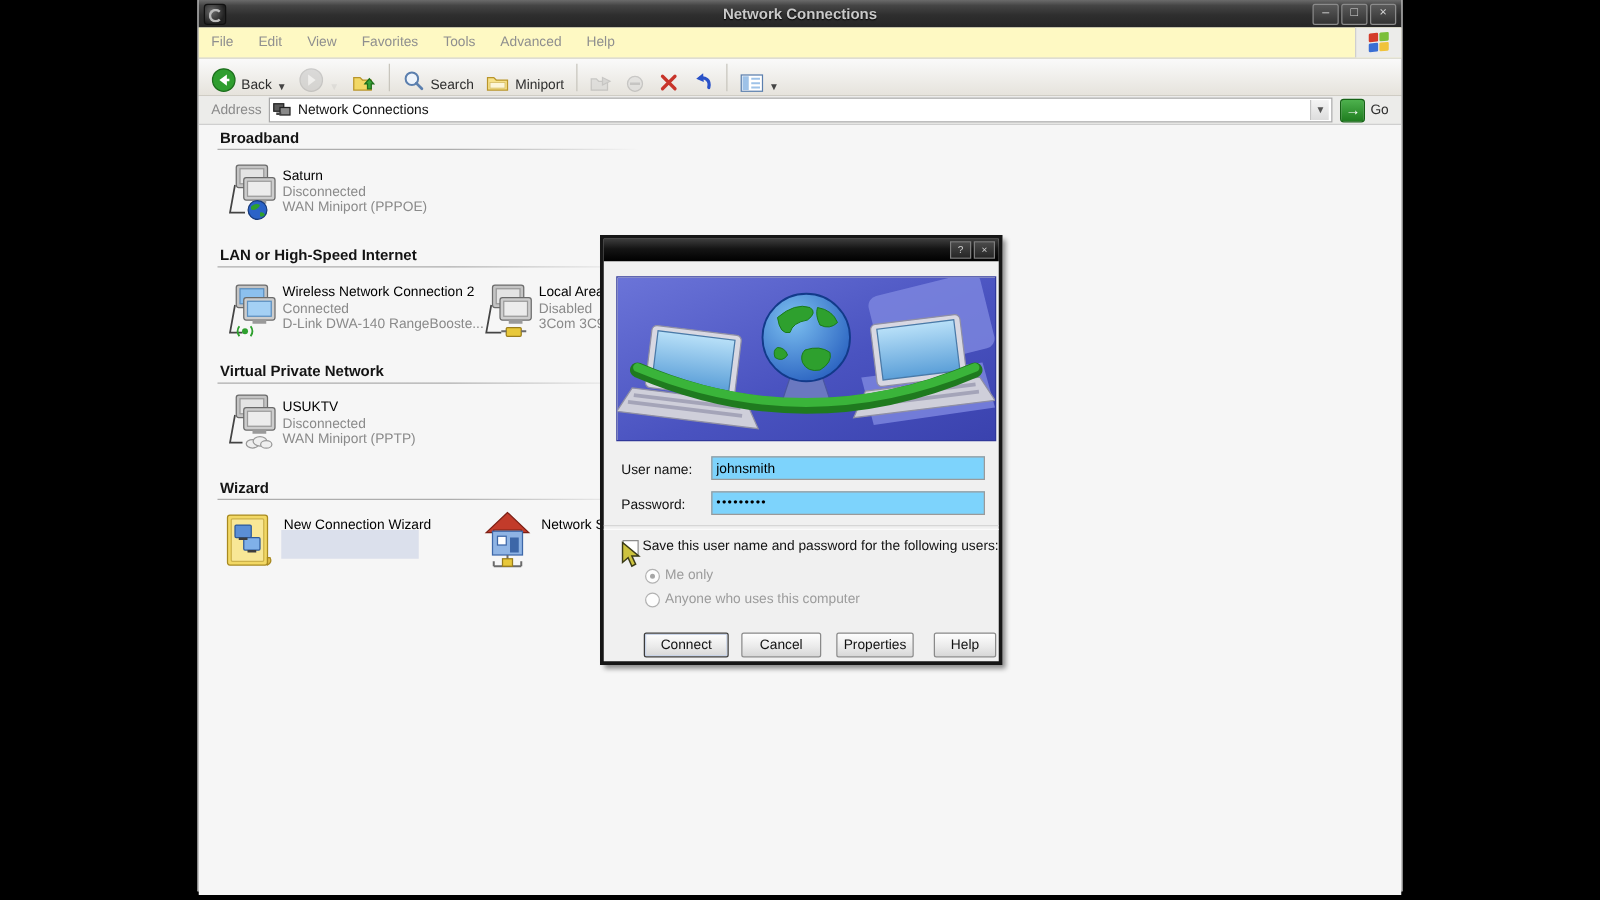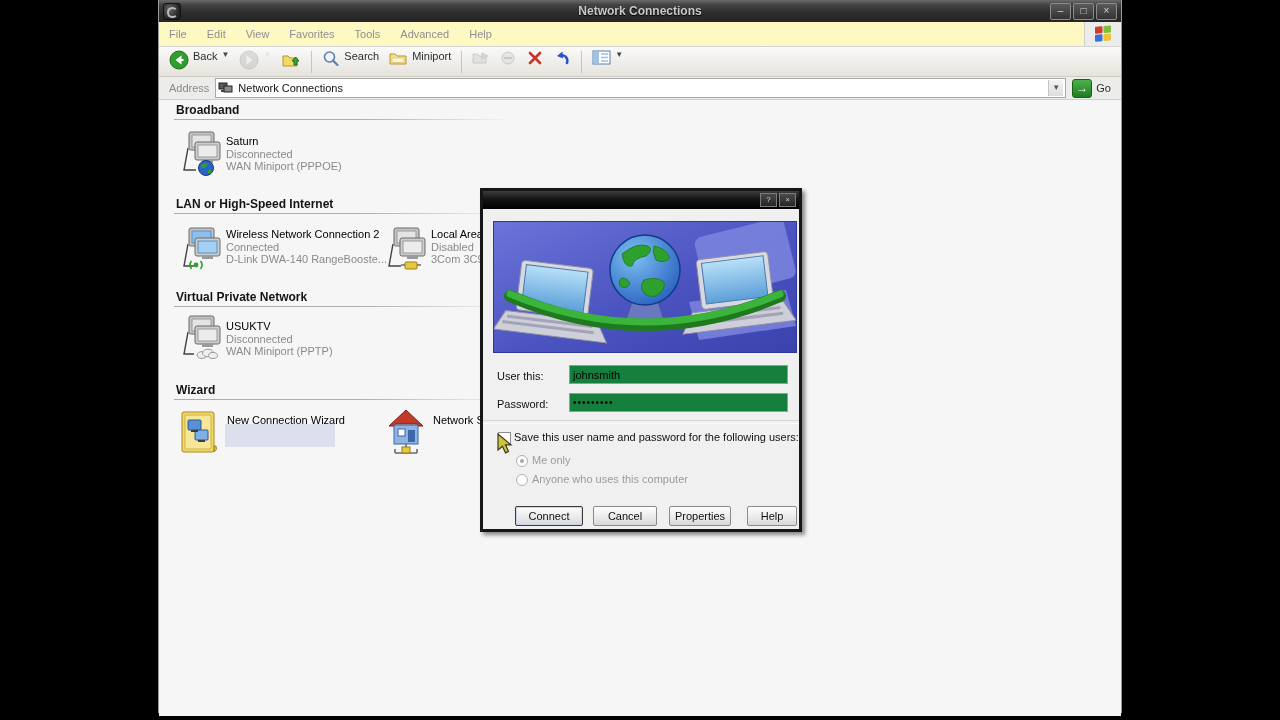--- a/index.html
+++ b/index.html
@@ -21,21 +21,21 @@
   .winbtn{width:19px;height:15px;background:linear-gradient(#5a5a5a,#333);border:1px solid #8c8c8c;
     color:#d6d6d6;font-size:10px;line-height:13px;text-align:center;border-radius:2px;}
 
   .menubar{height:24px;background:#fef9c3;border-bottom:1px solid #d4d4d4;display:flex;align-items:center;position:relative;}
   .menu-item{font-size:11px;color:#8f8f8f;padding:0 10px;}
   .logo-pane{position:absolute;right:0;top:0;width:36px;height:24px;border-left:1px solid #cfcfcf;
     display:flex;align-items:center;justify-content:center;background:#ececea;}
 
   .toolbar{height:29px;background:linear-gradient(#fafafa,#e6e3dc);border-bottom:1px solid #cfccc4;
     display:flex;align-items:center;padding-left:6px;gap:2px;}
-  .tbtn{display:flex;align-items:flex-start;gap:4px;height:24px;padding:0 4px;font-size:11px;color:#2e2e2e;border-radius:3px;}
+  .tbtn{display:flex;align-items:flex-end;gap:4px;height:24px;padding:0 4px;font-size:11px;color:#2e2e2e;border-radius:3px;}
   .tsep{width:1px;height:22px;background:#c8c5bd;margin:0 4px;}
   .caret{font-size:8px;color:#444;}
   .caret.dim{color:#aaa;}
   .dim{opacity:.45;}
 
   .addressbar{height:22px;background:#ececea;border-bottom:1px solid #cfcfcf;display:flex;align-items:center;padding:0 4px;}
   .addr-label{font-size:11px;color:#8a8a8a;padding:0 6px;}
   .addr-field{flex:1;height:18px;background:#fff;border:1px solid #a8a8a8;display:flex;align-items:center;padding:0 2px;}
   .addr-text{font-size:11px;color:#111;margin-left:4px;flex:1;}
   .addr-drop{width:14px;height:16px;background:linear-gradient(#f4f4f4,#ddd);border-left:1px solid #c4c4c4;
@@ -59,21 +59,21 @@
   
   .dialog{position:absolute;left:480px;top:188px;width:322px;height:344px;background:#f0f0f0;
     border:3px solid #161616;box-sizing:border-box;z-index:10;box-shadow:3px 3px 4px rgba(0,0,0,.45);}
   .dlg-title{height:18px;background:linear-gradient(180deg,#3d3d3d,#141414 45%,#000);display:flex;align-items:center;position:relative;}
   .dlg-title-text{position:absolute;left:0;right:0;text-align:center;font-size:11px;font-weight:bold;color:#e6e6e6;}
   .dlg-btns{margin-left:auto;display:flex;gap:2px;margin-right:3px;z-index:2;}
   .dlg-btn{width:15px;height:12px;background:linear-gradient(#4a4a4a,#262626);border:1px solid #7d7d7d;
     color:#cfcfcf;font-size:8px;line-height:11px;text-align:center;}
   .banner{position:absolute;left:10px;top:30px;width:302px;height:130px;border:1px solid #30389a;}
   .fld-label{position:absolute;font-size:11px;color:#111;}
-  .fld{position:absolute;width:219px;height:19px;border:1px solid #9a9a9a;background:#15803d;font-size:11px;
+  .fld{position:absolute;width:219px;height:19px;border:1px solid #9a9a9a;background:#7dd3fc;font-size:11px;
     font-family:"Liberation Sans","DejaVu Sans",sans-serif;padding:0 3px;box-sizing:border-box;color:#000;}
   .fld.pw{letter-spacing:1px;font-size:10px;}
   .dlg-sep{position:absolute;left:0;top:229px;width:316px;height:2px;border-top:1px solid #d6d6d6;border-bottom:1px solid #fbfbfb;}
   .chk{position:absolute;left:15px;top:241px;width:11px;height:11px;background:#fff;border:1px solid #8d8d8d;}
   .chk-label{position:absolute;left:31px;top:240px;font-size:11px;color:#111;}
   .radio{position:absolute;width:10px;height:10px;border-radius:50%;border:1px solid #b2b2b2;background:#fdfdfd;}
   .radio.sel::after{content:'';position:absolute;left:3px;top:3px;width:4px;height:4px;border-radius:50%;background:#a6a6a6;}
   .radio-label{position:absolute;font-size:11px;color:#9c9c9c;}
   .xp-btn{position:absolute;top:315px;height:20px;font-size:11px;color:#111;text-align:center;line-height:18px;
     background:linear-gradient(#fefefe,#e9e9e9 60%,#d7d7d7);border:1px solid #8a8a8a;border-radius:2px;box-sizing:border-box;margin-left:18px;}
@@ -380,21 +380,21 @@
       <path d="M16 72 Q151 128 286 72" stroke="#3ab43a" stroke-width="7" fill="none" stroke-linecap="round"></path>
       <circle cx="151" cy="48" r="35" fill="url(#glb)" stroke="#123a8a" stroke-width="1.5"></circle>
       <g fill="#2ea02e" stroke="#1a7a1a" stroke-width=".8">
         <path d="M128 32 q14 -12 26 -8 q6 4 -2 10 q-12 2 -14 10 q-8 2 -10 -12Z"></path>
         <path d="M160 24 q12 2 16 12 q-6 6 -14 2 q-4 -8 -2 -14Z"></path>
         <path d="M150 58 q12 -4 20 2 q2 8 -8 14 q-10 2 -14 -6 q-2 -6 2 -10Z"></path>
         <path d="M128 56 q6 0 8 6 q-4 6 -10 2 q-2 -6 2 -8Z"></path>
       </g>
     </svg>
 
-    <span class="fld-label" style="left:14px;top:179px">User this:</span>
+    <span class="fld-label" style="left:14px;top:179px">User name:</span>
     <input class="fld" style="left: 86px; top: 174px;" value="johnsmith">
     <span class="fld-label" style="left:14px;top:207px">Password:</span>
     <input class="fld pw" style="left: 86px; top: 202px;" value="•••••••••">
 
     <div class="dlg-sep"></div>
 
     <div class="chk"></div>
     <span class="chk-label">Save this user name and password for the following users:</span>
 
     <div class="radio sel" style="left:33px;top:264px"></div>

